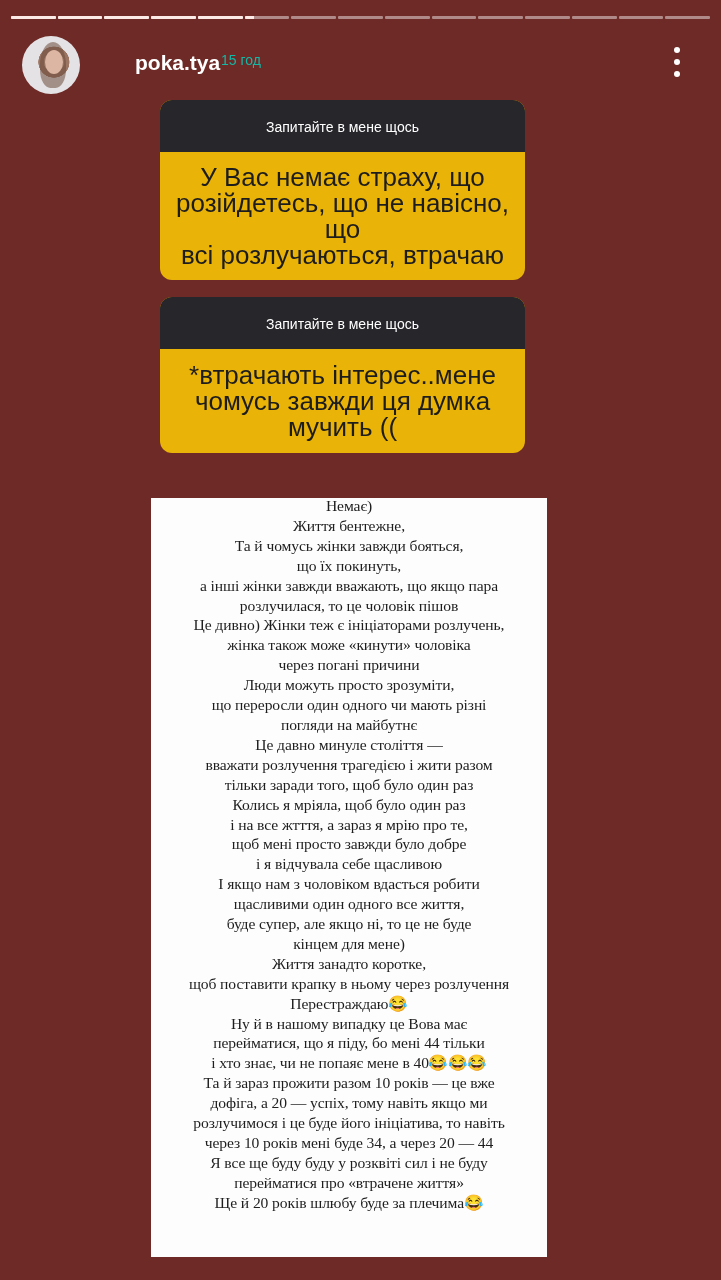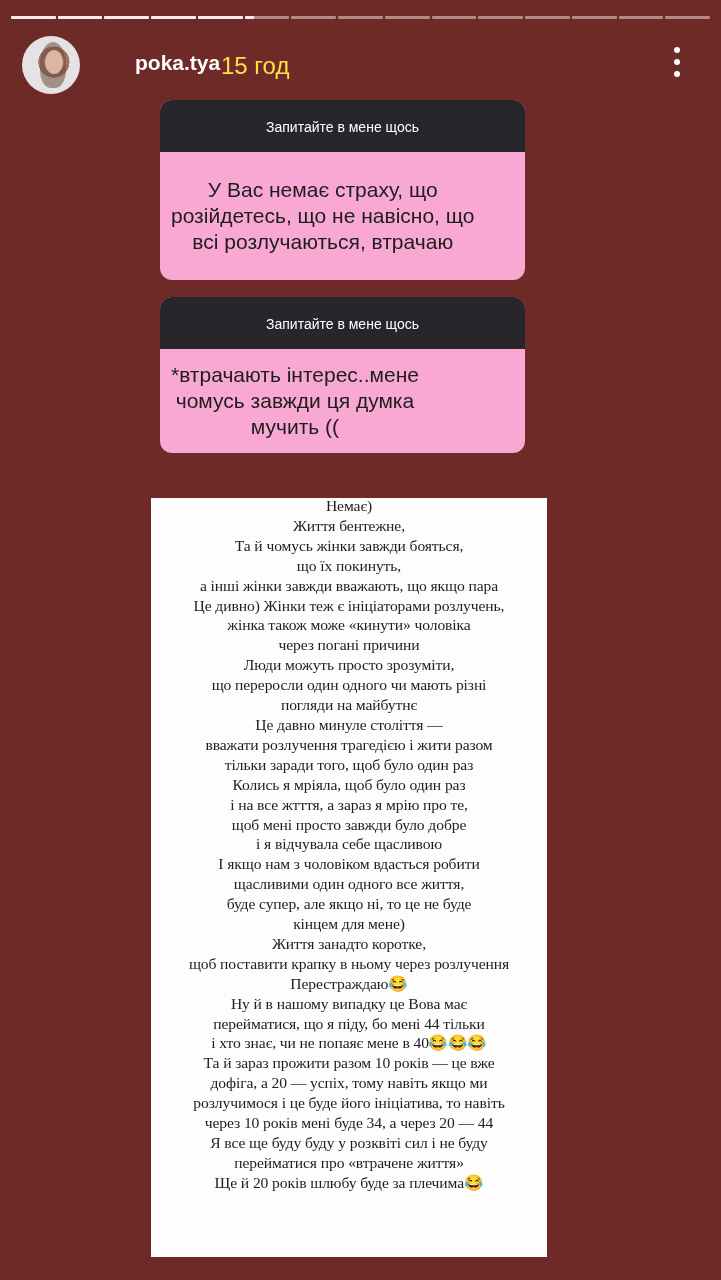--- a/index.html
+++ b/index.html
@@ -26,38 +26,38 @@
     background:#6b4a3c; opacity:.55;
   }
   .avatar .face {
     position:absolute; left:23px; top:14px; width:18px; height:24px; border-radius:50%;
     background:#dcb6a2;
   }
   .username {
     position:absolute; left:103px; top:51px; color:#ffffff; font-weight:bold; font-size:21px;margin-left:32px;
   }
   .time {
-    position:absolute; left:221px; top:52px; color:#fde047; font-size:24px;
+    position:absolute; left:221px; top:52px; color:#14b8a6; font-size:14px;
   }
   .menu {
     position:absolute; left:667px; top:44px; width:20px; height:38px; cursor:pointer;
   }
   .menu span {
     position:absolute; left:7px; width:6px; height:6px; border-radius:50%; background:#ffffff;
   }
   .card {
     position:absolute; left:160px; width:365px; border-radius:12px; overflow:hidden;
-    background:#f9a8d4;
+    background:#eab308;
   }
   .card .chead {
     background:#26262b; color:#ffffff; text-align:center; font-size:14px; height:52px; line-height:54px;
   }
   .card .cbody {
-    color:#1d1d1d; text-align:center; font-size:21px; line-height:26px; padding:0 11px;
-    display:flex; align-items:center; justify-content:flex-start;
+    color:#1d1d1d; text-align:center; font-size:26px; line-height:26px; padding:0 11px;
+    display:flex; align-items:center; justify-content:center;
   }
   .panel {
     position:absolute; left:151px; top:498px; width:396px; height:759px; background:#fdfdfd;
     text-align:center; font-family:"Liberation Serif", "DejaVu Serif", serif; color:#1e1e1e;
     font-size:15.6px; line-height:19.9px; padding-top:-1px; box-sizing:border-box;
   }
   .panel .line { white-space:nowrap; letter-spacing:-0.1px; }
   .panel .lines { position:absolute; left:0; right:0; top:-2px; }
 </style>
 </head>
@@ -147,20 +147,21 @@
   </div>
 </div>
 
 <div class="panel">
   <div class="lines" id="answer-lines">
       <div class="line">Немає)</div>
       <div class="line">Життя бентежне,</div>
       <div class="line">Та й чомусь жінки завжди бояться,</div>
       <div class="line">що їх покинуть,</div>
       <div class="line">а інші жінки завжди вважають, що якщо пара</div>
+      <div class="line">розлучилася, то це чоловік пішов</div>
       <div class="line">Це дивно) Жінки теж є ініціаторами розлучень,</div>
       <div class="line">жінка також може «кинути» чоловіка</div>
       <div class="line">через погані причини</div>
       <div class="line">Люди можуть просто зрозуміти,</div>
       <div class="line">що переросли один одного чи мають різні</div>
       <div class="line">погляди на майбутнє</div>
       <div class="line">Це давно минуле століття —</div>
       <div class="line">вважати розлучення трагедією і жити разом</div>
       <div class="line">тільки заради того, щоб було один раз</div>
       <div class="line">Колись я мріяла, щоб було один раз</div>

